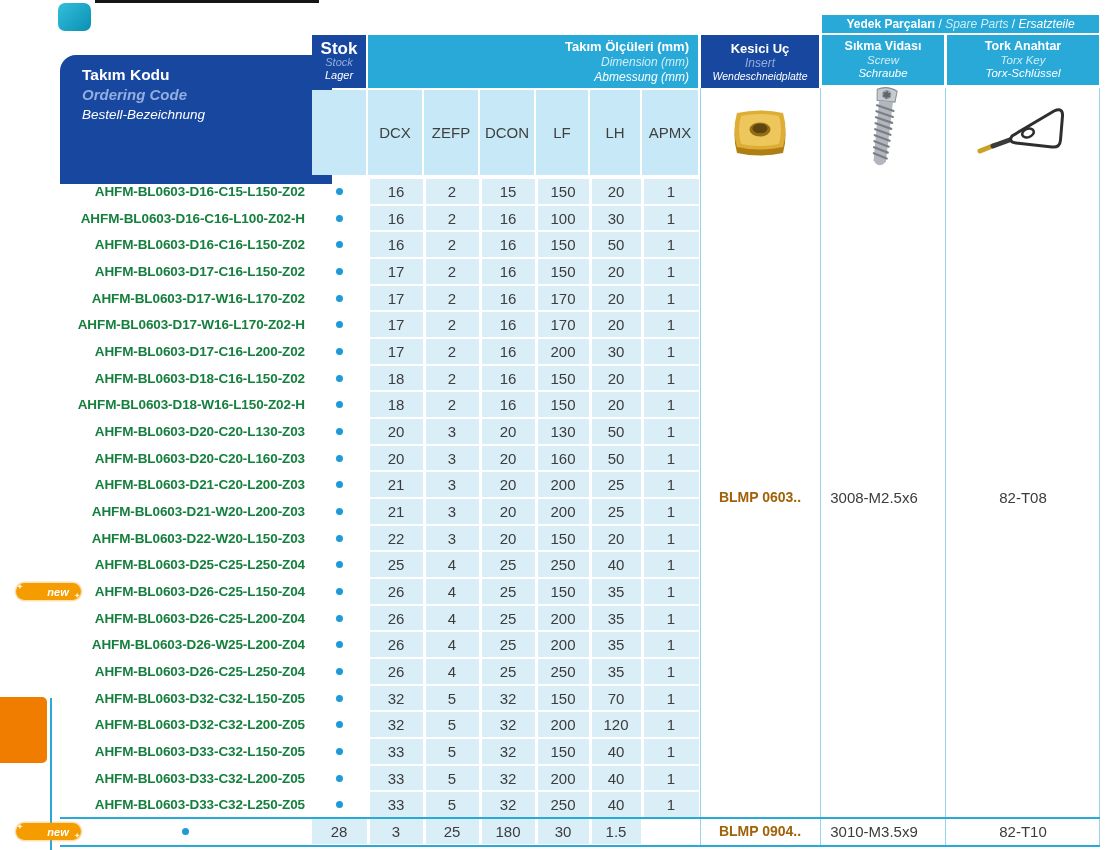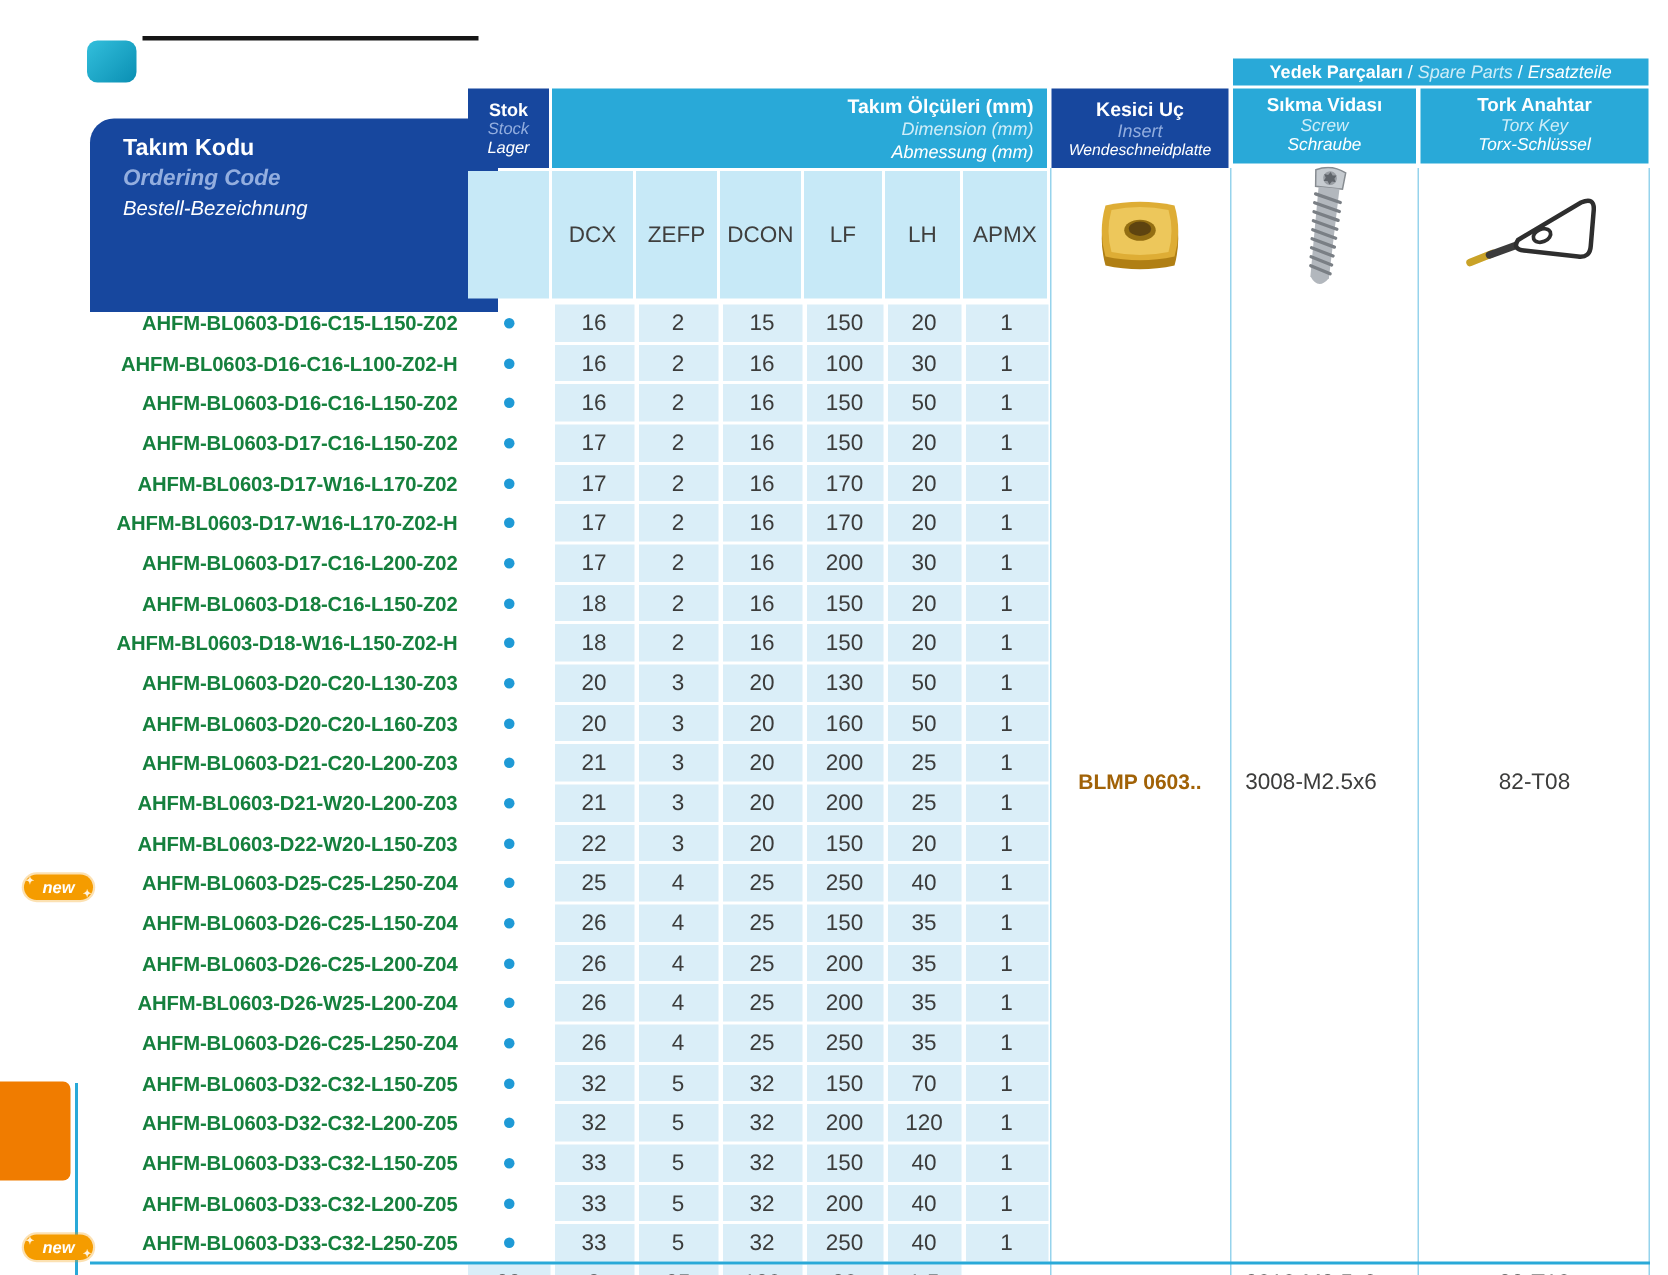--- a/index.html
+++ b/index.html
@@ -1,38 +1,38 @@
 <!DOCTYPE html>
 <html style="--dark-blue: #17479E; --cyan: #29A9D8; --light-cyan: #C7E9F7; --row-blue: #DAEEF8; --stock-dot: #1F9AD6; --badge-orange: #F59C00; --orange-tab: #F07C00; --line-cyan: #96D3EC; --insert-gold: #DEAD35;"><head>
 <meta charset="utf-8">
 <style>
   html,body{margin:0;padding:0;}
   body{width:1112px;height:850px;background:#fff;font-family:"Liberation Sans",sans-serif;overflow:hidden;}
   .catalog{position:absolute;top:0;left:0;width:1112px;height:850px;}
-  .abs{position:absolute;margin-top:24px;}
+  .abs{position:absolute;}
   .hdr-dark{background:var(--dark-blue,#17479E);}
   .hdr-cyan{background:var(--cyan,#29A9D8);}
   .hdr-light{background:var(--light-cyan,#C7E9F7);}
   .hstack{display:flex;flex-direction:column;justify-content:center;}
   .t-main{font-weight:bold;color:#fff;}
   .t-en{font-style:italic;}
   .t-de{font-style:italic;color:#fff;}
   .hdr-dark .t-en{color:#93AEDF;}
   .hdr-cyan .t-en{color:#CFEDF8;}
 
   .topline{left:95px;top:0;width:224px;height:3px;background:#161616;}
   .tealtab{left:58px;top:3px;width:33px;height:28px;border-radius:7px;background:linear-gradient(135deg,#33BFDC,#0A8FB3);}
 
   .takimkodu{left:60px;top:55px;width:250px;height:120px;border-radius:16px 0 0 0;padding:9px 0 0 22px;justify-content:flex-start;}
   .tk1{font-size:15.5px;line-height:21px;}
   .tk2{font-size:15px;line-height:20px;font-weight:bold;}
   .tk3{font-size:13.5px;line-height:19px;}
 
   .stokhdr{left:312px;top:35px;width:54px;height:53px;text-align:center;}
-  .s1{font-size:12px;line-height:14px;}
+  .s1{font-size:17px;line-height:14px;}
   .s2{font-size:11px;line-height:13px;}
   .stoksub{left:312px;top:90px;width:54px;height:85px;}
 
   .dimsband{left:368px;top:35px;width:330px;height:53px;text-align:right;padding-right:9px;box-sizing:border-box;}
   .d1{font-size:13px;line-height:16px;}
   .d2{font-size:12px;line-height:15px;}
 
   .colname{top:90px;height:85px;display:flex;align-items:center;justify-content:center;font-size:15px;color:#3F3F3E;}
   .c-dcx{left:368px;width:54px;}
   .c-zefp{left:424px;width:54px;}
@@ -77,21 +77,21 @@
   .gbold{font-weight:bold;color:#a16207;font-size:14px;}
   .g-ins{left:701px;width:118px;}
   .g-scr{left:822px;width:104px;}
   .g-trx{left:947px;width:152px;}
   .g1{top:179px;height:636px;}
   .g2{top:818px;height:26px;}
 
   .orangetab{left:0;top:697px;width:47px;height:66px;background:var(--orange-tab,#F07C00);border-radius:0 5px 5px 0;}
   .edgeline{left:50px;top:698px;width:2.4px;height:152px;background:var(--cyan,#29A9D8);}
 
-  .new-badge{position:absolute;left:16px;width:46px;height:17px;background:var(--badge-orange,#F59C00);border-radius:9px;display:flex;align-items:center;justify-content:center;color:#fff;font-size:11px;font-weight:bold;font-style:italic;box-shadow:0 0 0 1.5px rgba(245,156,0,0.30);z-index:6;}
+  .new-badge{position:absolute;left:16px;width:46px;height:17px;background:var(--badge-orange,#F59C00);border-radius:9px;display:flex;align-items:center;justify-content:center;color:#fff;font-size:11px;font-weight:bold;font-style:italic;box-shadow:0 0 0 1.5px rgba(245,156,0,0.30);z-index:6;padding-left:19px;}
   .spark{position:absolute;font-size:7px;font-style:normal;color:#FFF3DC;}
   .spark.l{left:1px;top:0;}
   .spark.r{right:1px;bottom:0;}
 </style>
 </head>
 <body>
 
 <div class="catalog">
 
   <div class="abs topline"></div>

